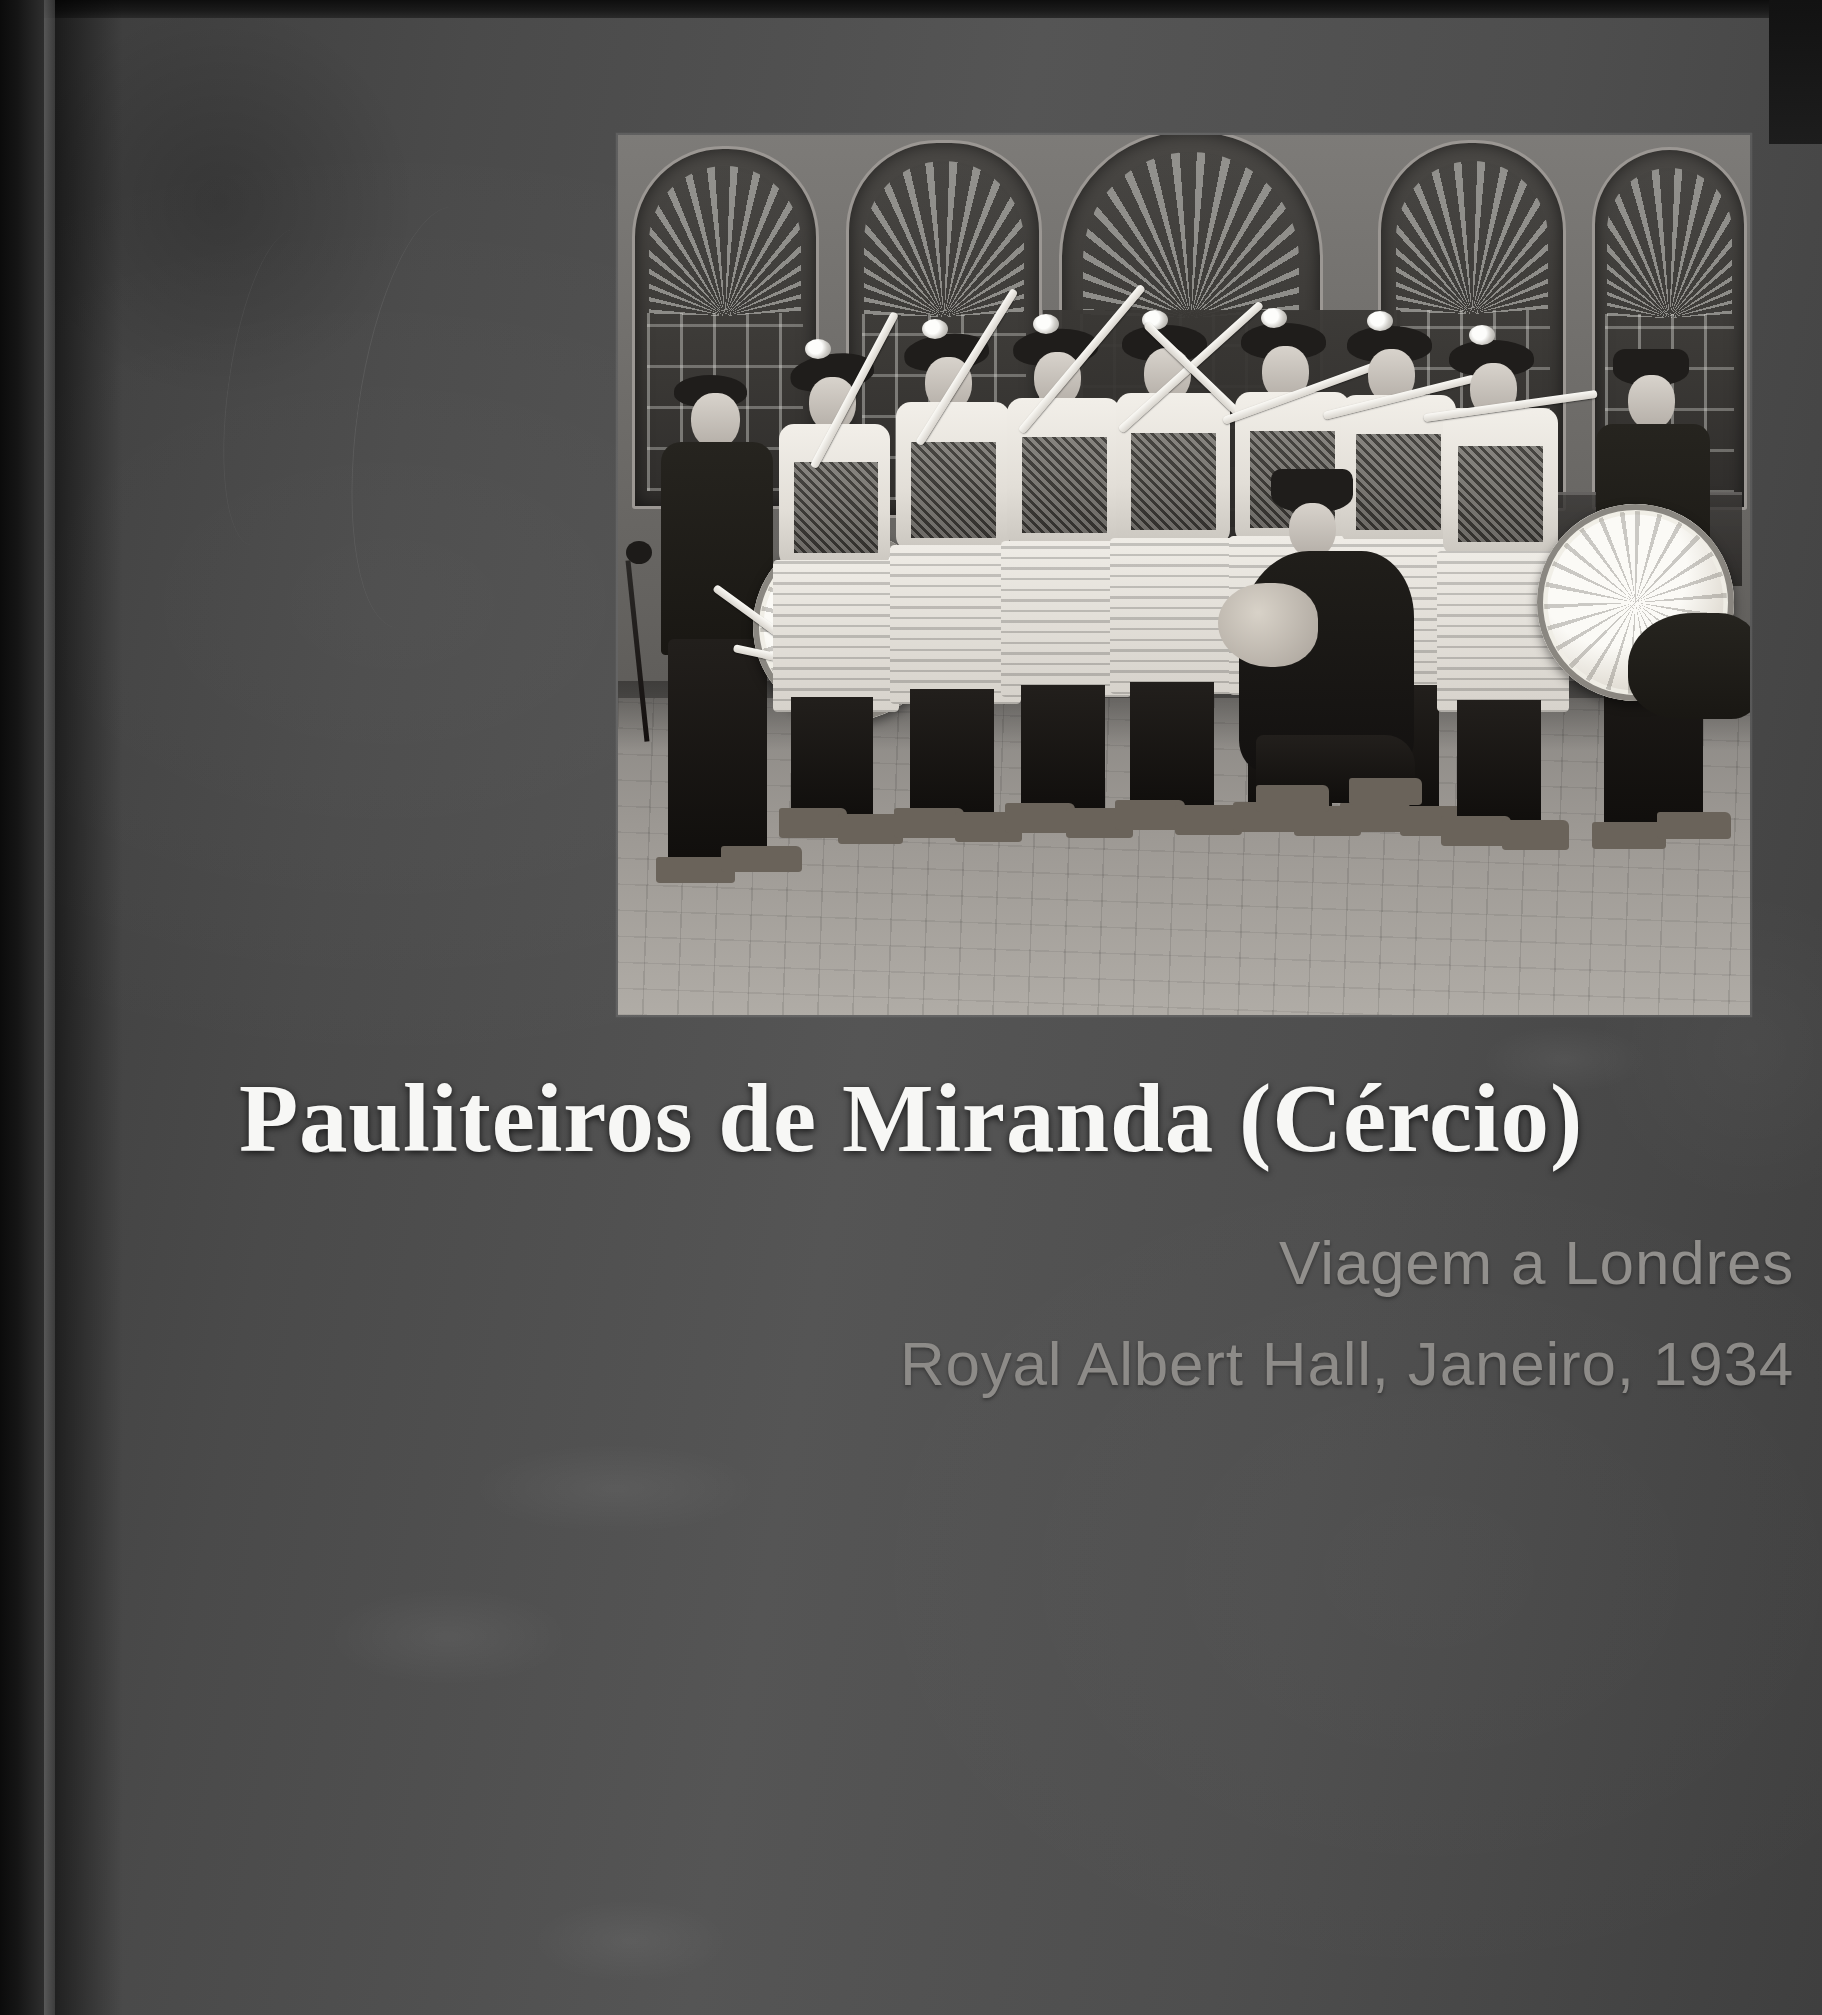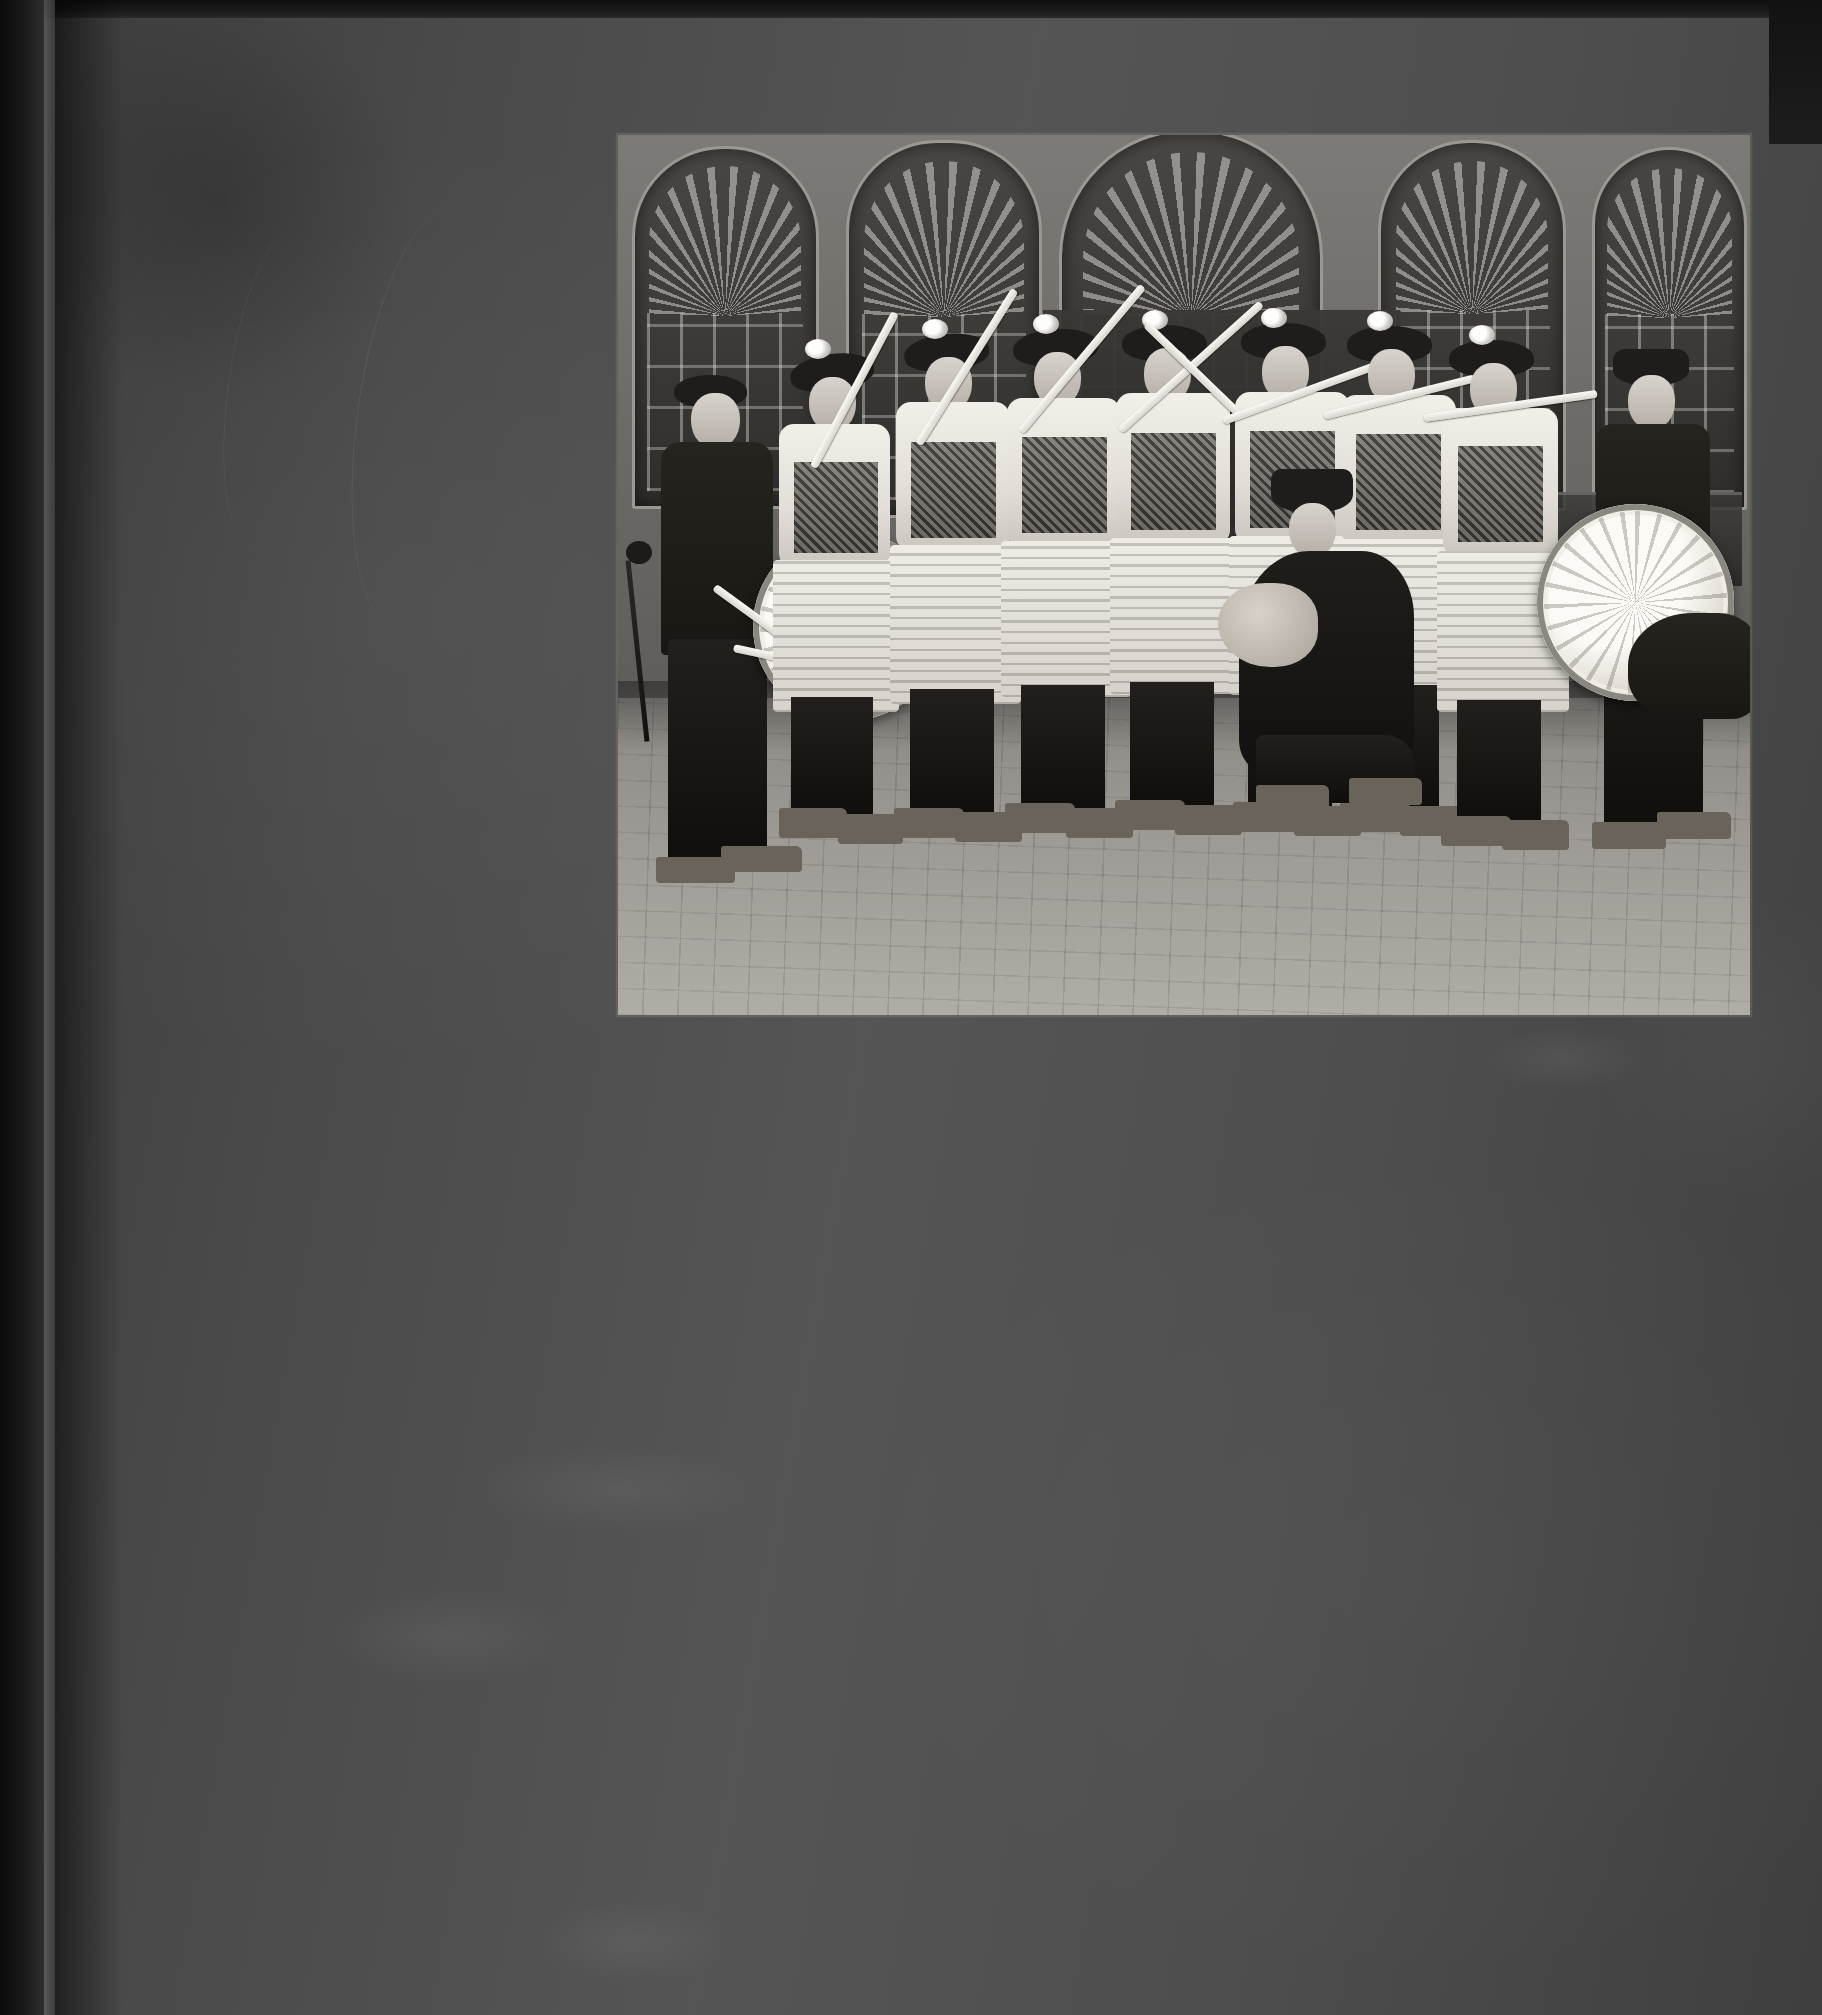--- a/index.html
+++ b/index.html
@@ -479,21 +479,26 @@
           <div class="drum-rim"></div>
           <div class="drum-lace"></div>
         </div>
       </div>
 
       <div class="torso-dark" style="left:1010px; top:478px; width:129px; height:106px; border-radius:50% 30% 20% 40%;"></div>
 
     </div>
   </div>
 
-
+  <div class="title-main">Pauliteiros de Miranda (Cércio)</div>
+
+  <div class="subtitle-block">
+    <div class="sub1">Viagem a Londres</div>
+    <div class="sub2">Royal Albert Hall, Janeiro, 1934</div>
+  </div>
 
   <div class="smudge m1"></div>
   <div class="smudge m2"></div>
   <div class="smudge m3"></div>
   <div class="smudge m4"></div>
 
 </div>
 
 
 </body></html>

